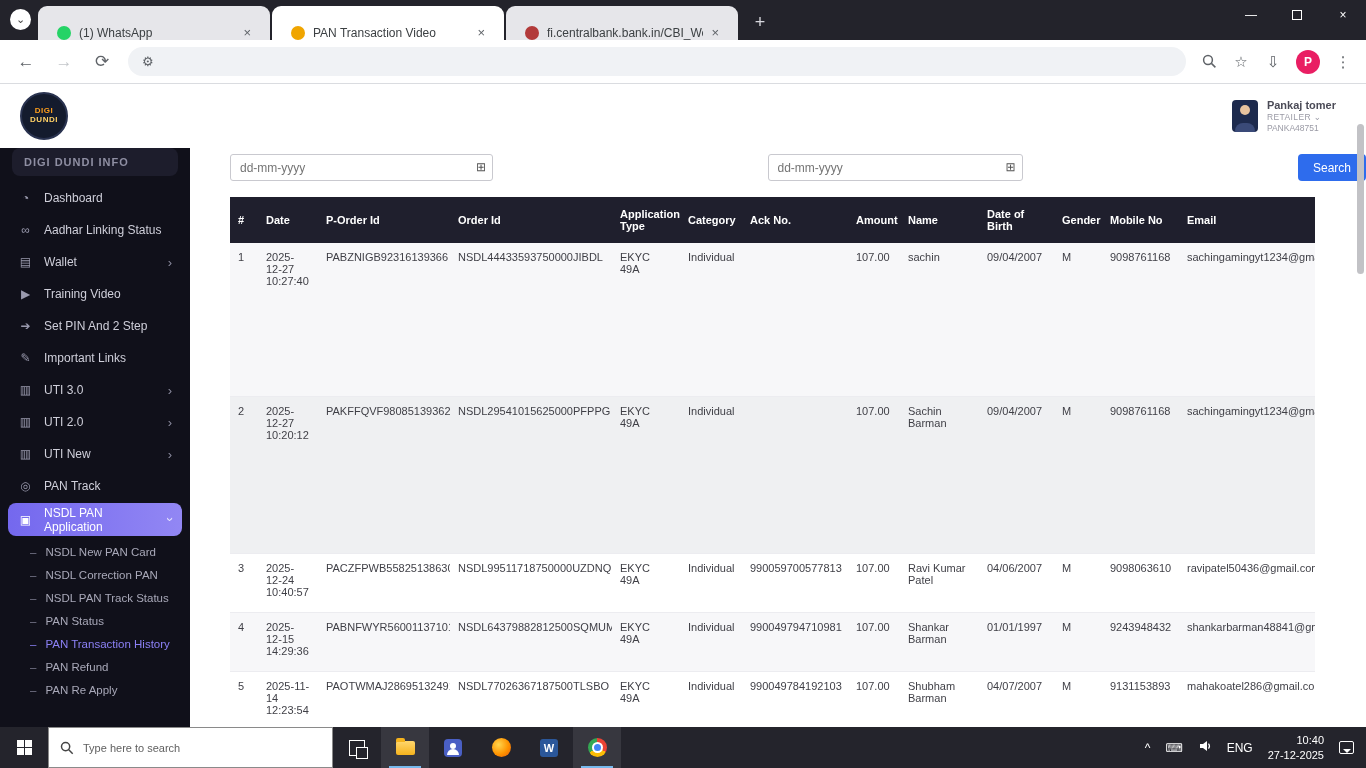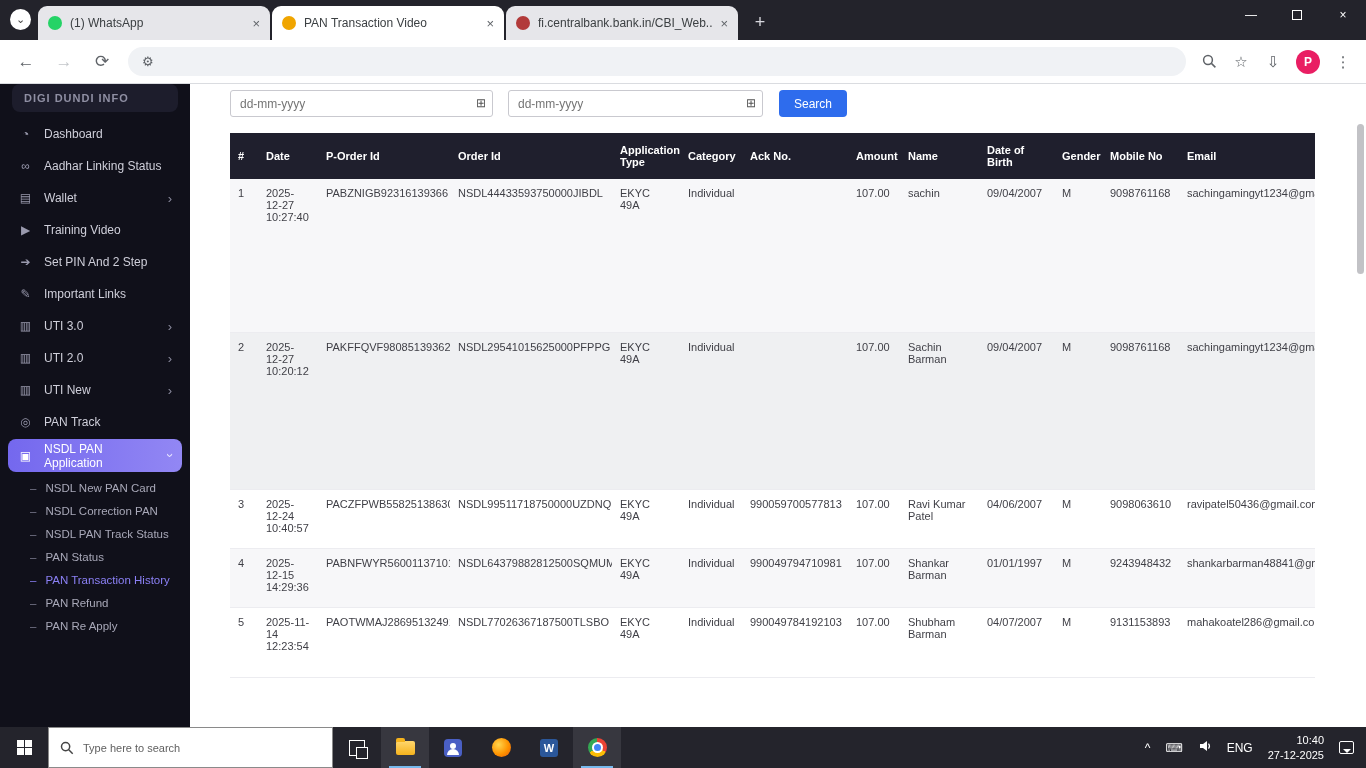--- a/index.html
+++ b/index.html
@@ -2,21 +2,21 @@
 <html style="--accent-blue: #2e6ced; --sidebar-active: #7468ee; --sidebar-bg: #10101a; --table-header-bg: #1f1f2d; --profile-pink: #e91e63; --taskbar-bg: #24242c;"><head>
 <meta charset="utf-8">
 <style>
   * { box-sizing: border-box; margin: 0; padding: 0; }
   html,body { width:1366px; height:768px; overflow:hidden; font-family:"Liberation Sans", sans-serif; background:#fff; }
   .screen { width:1366px; height:768px; display:flex; flex-direction:column; }
 
   
   .tabstrip { height:40px; background:#23232b; display:flex; align-items:flex-end; padding-left:8px; position:relative; flex:0 0 auto; }
   .win-icon { position:absolute; left:10px; top:9px; width:21px; height:21px; border-radius:50%; background:#fff; color:#444; font-size:11px; display:flex; align-items:center; justify-content:center; }
-  .tab { width:232px; height:34px; border-radius:9px 9px 0 0; background:#e6e6ea; display:flex; align-items:center; gap:8px; padding:0 10px; margin-left:30px; font-size:12px; color:#3c4043; overflow:hidden; }
+  .tab { width:232px; height:34px; border-radius:9px 9px 0 0; background:#e6e6ea; display:flex; align-items:flex-end; gap:8px; padding:0 19px; margin-left:30px; font-size:12px; color:#3c4043; overflow:hidden; }
   .tab + .tab, .tab ~ .tab { margin-left:2px; }
   .tab:first-of-type { margin-left:30px; }
   .tab.active { background:#fff; }
   .favicon { width:14px; height:14px; border-radius:50%; flex:0 0 auto; }
   .tab-label { flex:1; white-space:nowrap; overflow:hidden; }
   .tab-close { color:#5f6368; font-size:13px; flex:0 0 auto; }
   .new-tab { width:28px; height:28px; margin:0 0 4px 8px; color:#d7d7de; font-size:18px; display:flex; align-items:center; justify-content:center; border-radius:50%; }
   .win-controls { position:absolute; right:0; top:0; height:30px; display:flex; }
   .win-controls span { width:46px; display:flex; align-items:center; justify-content:center; color:#fff; font-size:12px; }
   .max-box { width:10px; height:10px; border:1px solid #fff; display:inline-block; }
@@ -59,21 +59,21 @@
   .nav-item.active .nav-icon { color:#fff; }
   .nav-item.active .chev { color:#e7e4ff; }
   .subnav { padding:3px 0 0 30px; }
   .subnav-item { height:23px; display:flex; align-items:center; gap:9px; font-size:11.5px; color:#a8a8b8; }
   .subnav-item .dash { color:#7d7d90; }
   .subnav-item.active { color:#8b80f5; }
   .subnav-item.active .dash { color:#8b80f5; }
 
   
   .main { flex:1; overflow:hidden; padding:6px 0 0 40px; position:relative; }
-  .filters { display:flex; gap:15px; margin-bottom:16px; }
+  .filters { display:flex; gap:15px; margin-bottom:16px;justify-content:space-between; }
   .date-wrap { position:relative; }
   .date-input { height:27px; border:1px solid #c9c9cf; border-radius:3px; font-size:12px; color:#333; padding:0 26px 0 9px; font-family:"Liberation Sans",sans-serif; outline:none; background:#fff; }
   .date-wrap:nth-child(1) .date-input { width:263px; }
   .date-wrap:nth-child(2) .date-input { width:255px; }
   .cal-icon { position:absolute; right:7px; top:6px; font-size:12px; color:#555; }
   .search-btn { width:68px; height:27px; margin-left:1px; background:var(--accent-blue,#2e6ced); color:#fff; border:none; border-radius:4px; font-size:12px; font-family:"Liberation Sans",sans-serif; }
 
   .table-wrap { width:1085px; overflow:hidden; }
   table { border-collapse:collapse; table-layout:fixed; width:1180px; }
   thead th { background:var(--table-header-bg,#1f1f2d); color:#fff; font-size:11px; font-weight:700; text-align:left; padding:8px 8px; height:46px; vertical-align:middle; }
@@ -162,20 +162,34 @@
           </svg>
       </span>
       <span class="icon-18">☆</span>
       <span class="icon-18">⇩</span>
       <span class="profile-chip">P</span>
       <span class="icon-18">⋮</span>
     </div>
   </div>
 
   <div class="page">
+    <div class="page-header">
+      <div class="logo-circle">
+        <span class="l1">DIGI</span>
+        <span class="l2">DUNDI</span>
+      </div>
+      <div class="user-block">
+        <div class="avatar"></div>
+        <div class="user-meta">
+          <div class="user-name">Pankaj tomer</div>
+          <div class="user-role"><span>RETAILER</span> ⌄</div>
+          <div class="user-id">PANKA48751</div>
+        </div>
+      </div>
+    </div>
 
     <div class="page-body">
 
       <div class="sidebar">
         <div class="sb-title">DIGI DUNDI INFO</div>
         <div id="sidebar-nav">
             <div class="nav-item">
               <span class="nav-icon">◔</span>
               <span class="nav-label">Dashboard</span>
             </div>

